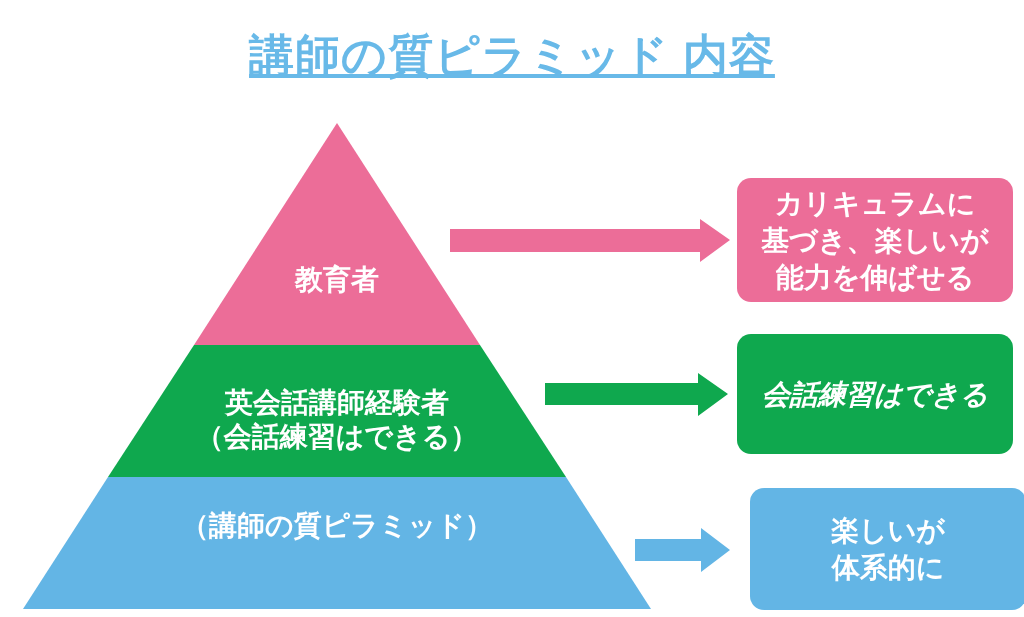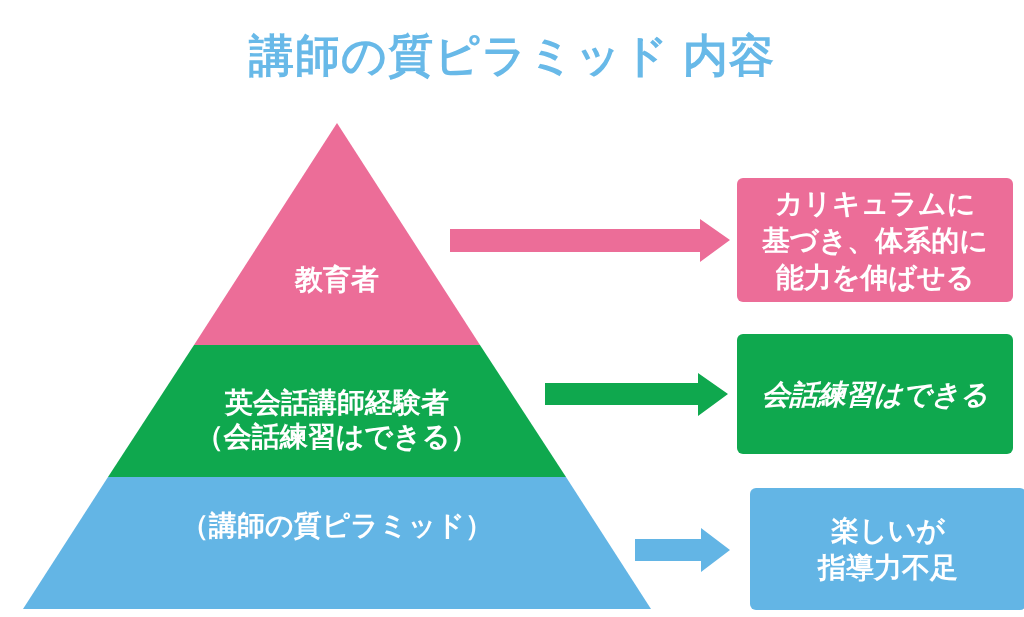--- a/index.html
+++ b/index.html
@@ -43,21 +43,21 @@
     white-space: nowrap;
   }
   .level-label span { display: block; }
   .label-top    { left: 137px; top: 263px; width: 400px; }
   .label-middle { left:  87px; top: 386px; width: 500px; }
   .label-bottom { left:  37px; top: 509px; width: 600px; }
   .callout {
     position: absolute;
     left: 737px;
     width: 276px;
-    border-radius: 6px;
+    border-radius: 14px;
     display: flex;
     flex-direction: column;
     align-items: center;
     justify-content: center;
     text-align: center;
     color: #ffffff;
     font-weight: bold;
     font-size: 28px;
     line-height: 37px;
     white-space: nowrap;
@@ -65,21 +65,21 @@
   .callout span { display: block; }
   .callout-top    { top: 178px; height: 124px; }
   .callout-middle { top: 334px; height: 120px; }
   .callout-bottom { top: 488px; height: 122px; }
 </style>
 </head>
 <body>
 
 <div class="canvas">
 
-  <h1 class="diagram-title" style="color: rgb(104, 185, 232);">講師の質ピラミッド 内容</h1>
+  <h1 class="diagram-title" style="color: rgb(104, 185, 232); text-decoration: underline;">講師の質ピラミッド 内容</h1>
 
   <svg class="pyramid-svg" viewBox="0 0 1024 617">
 
     <polygon points="337,123 480,345 194,345" fill="#EC6D98"></polygon>
     <polygon points="194,345 480,345 566,477 108,477" fill="#0FA84E"></polygon>
     <polygon points="108,477 566,477 651,609 23,609" fill="#63B5E5"></polygon>
 
     <polygon points="450,229 700,229 700,219 730,240 700,262 700,252 450,252" fill="#EC6D98"></polygon>
     <polygon points="545,383 698,383 698,373 728,394 698,416 698,405 545,405" fill="#0FA84E"></polygon>
     <polygon points="635,539 701,539 701,528 730,550 701,572 701,561 635,561" fill="#63B5E5"></polygon>
@@ -93,26 +93,26 @@
     <span>英会話講師経験者</span>
     <span>（会話練習はできる）</span>
   </div>
 
   <div class="level-label label-bottom">
     <span>（講師の質ピラミッド）</span>
   </div>
 
   <div class="callout callout-top" style="background-color: rgb(236, 109, 152);">
     <span>カリキュラムに</span>
-    <span>基づき、体系的に</span>
+    <span>基づき、楽しいが</span>
     <span>能力を伸ばせる</span>
   </div>
 
   <div class="callout callout-middle" style="background-color: rgb(15, 168, 78); font-style: italic;">
     <span>会話練習はできる</span>
   </div>
 
   <div class="callout callout-bottom" style="background-color: rgb(99, 181, 229); margin-left: 13px;">
     <span>楽しいが</span>
-    <span>指導力不足</span>
+    <span>体系的に</span>
   </div>
 
 </div>
 
 </body></html>

